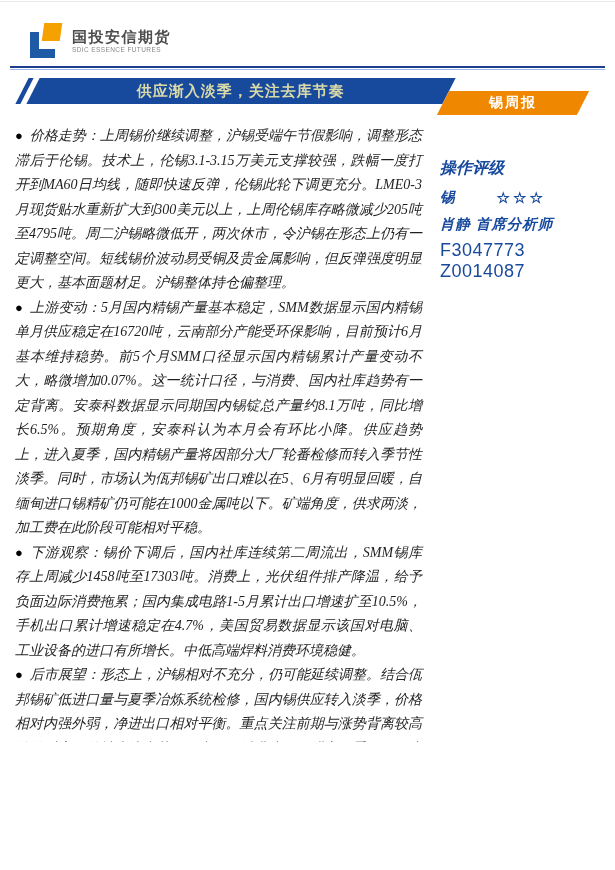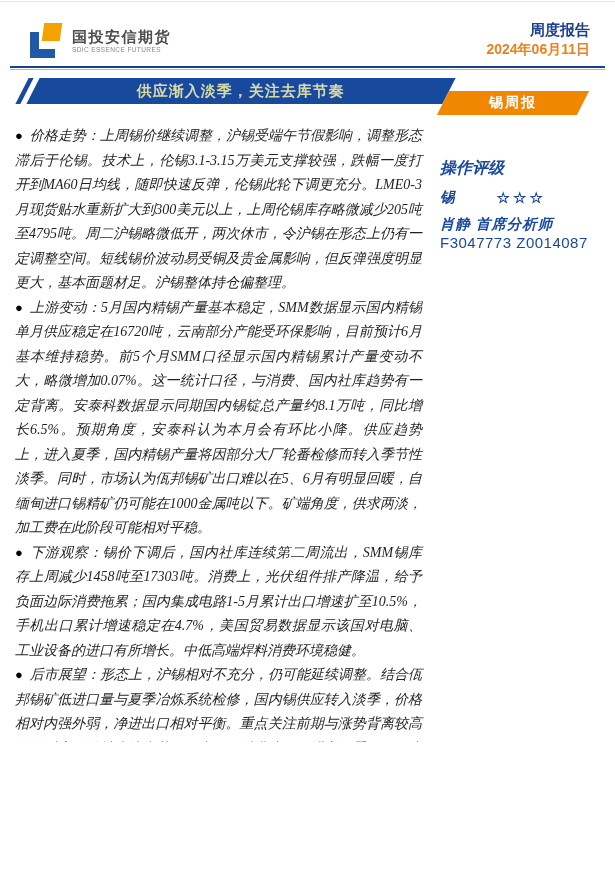--- a/index.html
+++ b/index.html
@@ -57,21 +57,21 @@
   .para { margin: 0; }
   .bullet { font-style: normal; font-family: "Liberation Sans", sans-serif; font-size: 13px; margin-right: 7px; color: #000; }
 
   
   .sidebar { position: absolute; left: 440px; top: 158px; width: 168px; color: var(--navy, #17499d); }
   .rating-title { font-family: Liberation Sans, sans-serif; font-style: italic; font-weight: bold; font-size: 16px; }
   .rating-row { margin-top: 9px; display: flex; align-items: center; }
   .rating-item { font-family: "Liberation Serif", serif; font-style: italic; font-weight: bold; font-size: 14.5px; }
   .rating-stars { margin-left: 42px; font-size: 15px; letter-spacing: 3px; font-weight: bold; }
   .analyst-name { margin-top: 8px; font-family: "Liberation Serif", serif; font-style: italic; font-weight: bold; font-size: 14.5px; letter-spacing: 1px; }
-  .analyst-ids { font-size: 15px; letter-spacing: 0.5px; }
+  .analyst-ids { margin-top: 6px; font-size: 18px; letter-spacing: 0.5px; }
 
   
   .footer-hairline { position: absolute; top: 842px; left: 10px; width: 595px; height: 1px; background: #dcdcdc; }
   .footer-row { position: absolute; top: 848px; left: 0; width: 100%; height: 14px; font-size: 11px; color: var(--footer-blue, #4d9be5); }
   .footer-left { position: absolute; left: 15px; top: 0; }
   .footer-center { position: absolute; left: 0; right: 0; top: 0; text-align: center; }
   .footer-right { position: absolute; right: 25px; top: 0; }
   .bottom-bar { position: absolute; left: 0; top: 862px; width: 100%; height: 7px; background: var(--navy-dark, #1c3f8e); }
 </style>
 </head>
@@ -83,24 +83,20 @@
   <div class="logo">
     <div class="logo-mark">
       <div class="logo-blue-v"></div>
       <div class="logo-blue-h"></div>
       <div class="logo-orange"></div>
     </div>
     <div class="logo-text">
       <div class="logo-cn">国投安信期货</div>
       <div class="logo-en">SDIC ESSENCE FUTURES</div>
     </div>
-  </div>
-  <div class="header-right">
-    <div class="report-type">周度报告</div>
-    <div class="report-date">2024年06月11日</div>
   </div>
   <div class="header-rule-main"></div>
   <div class="header-rule-sub"></div>
 
   <div class="banner-sliver"></div>
   <div class="banner-main">
     <div class="banner-title">供应渐入淡季，关注去库节奏</div>
   </div>
   <div class="banner-tag">
     <div class="banner-tag-label">锡周报</div>

